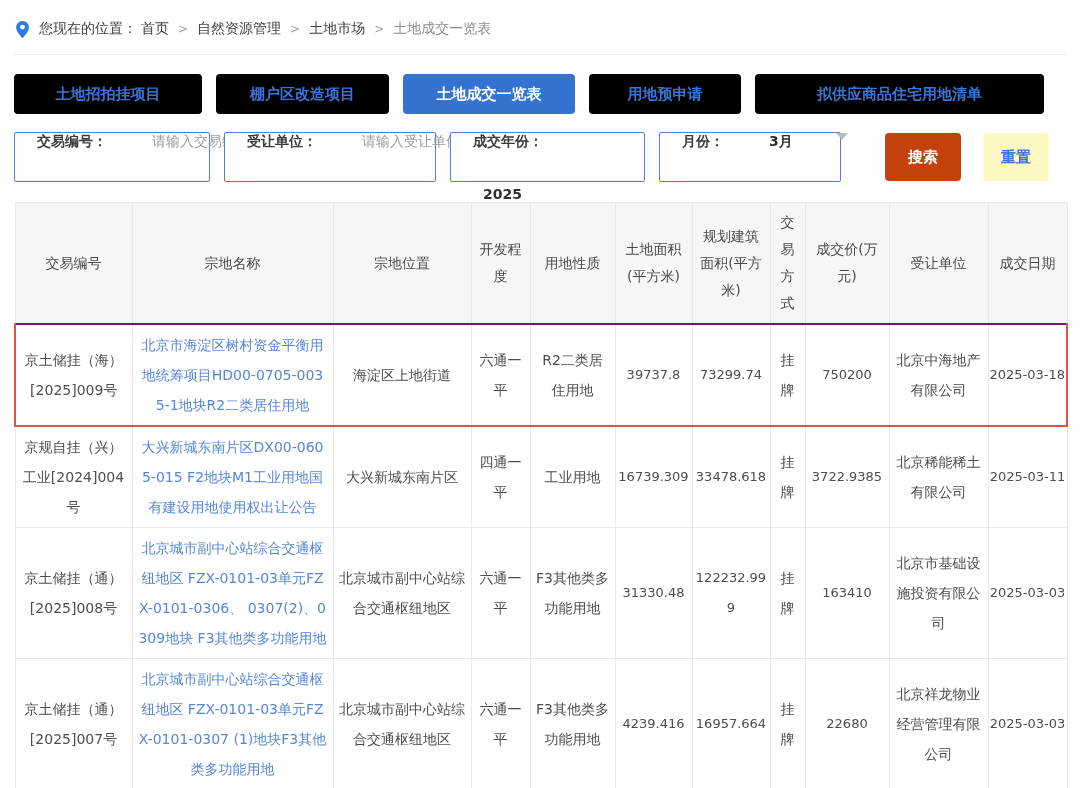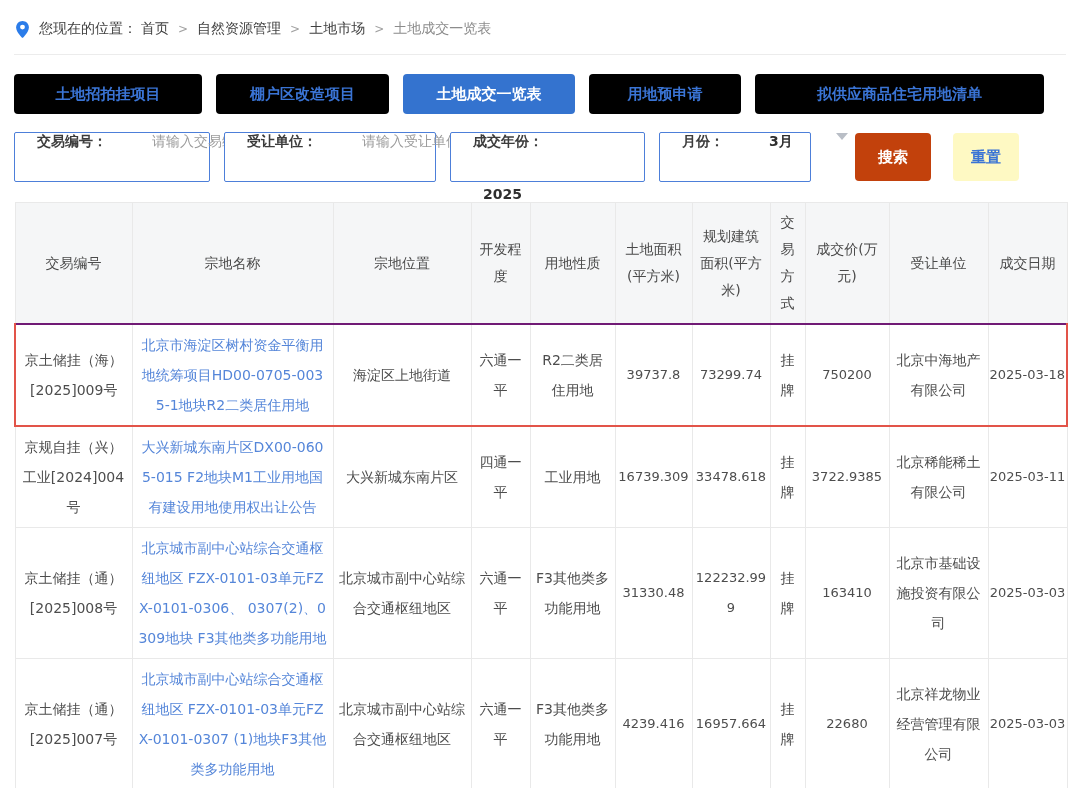--- a/index.html
+++ b/index.html
@@ -42,21 +42,21 @@
   
   .filters { display: flex; align-items: center; margin-top: 18px; }
   .filter-box {
     height: 50px; border: 1px solid #4d7fd9; border-radius: 2px;
     display: flex; align-items: flex-start;
     padding: 0 22px; font-size: 14px; background: #fff; margin-right: 14px; gap: 35px;
   }
   .filter-box.w1 { width: 196px; }
   .filter-box.w2 { width: 212px; }
   .filter-box.w3 { width: 195px; flex-direction: column; }
-  .filter-box.w4 { width: 152px; justify-content: space-between; }
+  .filter-box.w4 { width: 182px; justify-content: space-between; }
   .f-label { color: #3c3c3c; font-weight: 600; white-space: nowrap; }
   .f-placeholder { color: #9b9b9b; margin-left: 10px; white-space: nowrap; }
   .f-value { color: #2f2f2f; font-weight: 600; margin-left: 10px; white-space: nowrap; }
   .caret {
     width: 0; height: 0; margin-left: 8px;
     border-left: 6px solid transparent; border-right: 6px solid transparent;
     border-top: 7px solid #b9bec6;
   }
   .btn {
     height: 48px; border: none; border-radius: 4px;

